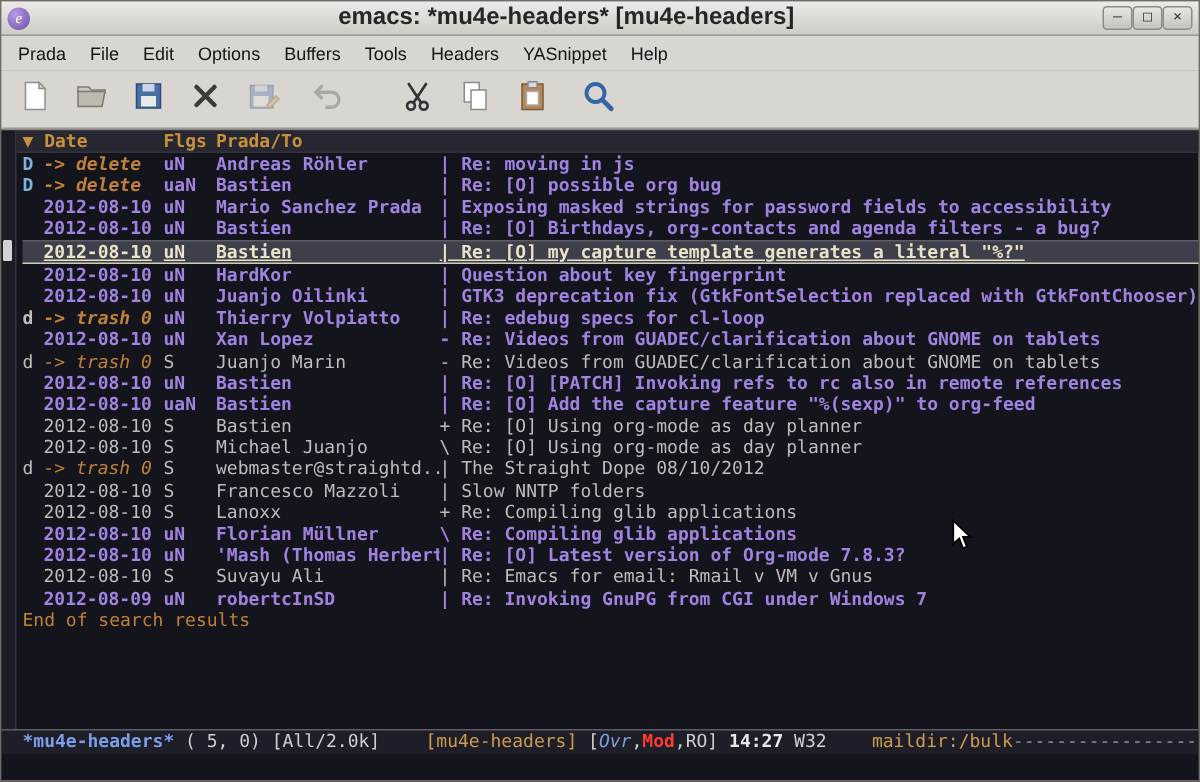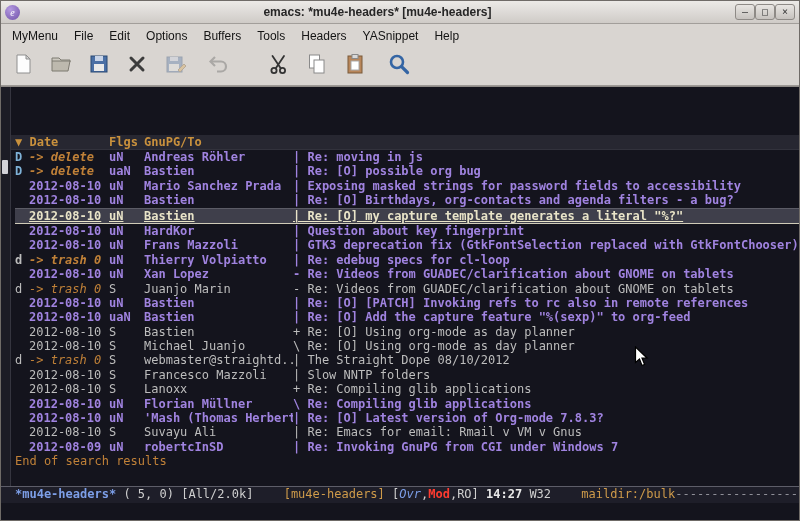--- a/index.html
+++ b/index.html
@@ -18,21 +18,21 @@
     border-bottom:1px solid #a29e9a;padding:0 4px;
   }
   .emacs-icon{
     width:15px;height:15px;border-radius:50%;
     background:radial-gradient(circle at 35% 30%,#b49ae0,#6f4fa8);
     color:#fff;font-size:10px;line-height:15px;text-align:center;
     font-family:"Liberation Serif",serif;font-style:italic;flex:0 0 15px;
   }
   .title{
     flex:1;text-align:center;font-family:"Liberation Sans",sans-serif;
-    font-size:12px;font-weight:bold;color:#262626;
+    font-size:16px;font-weight:bold;color:#262626;
     white-space:nowrap;overflow:hidden;
   }
   .win-btn{
     width:20px;height:16px;flex:0 0 20px;box-sizing:border-box;
     background:linear-gradient(#e8e5e2,#c6c2be);
     border:1px solid #8e8a86;border-radius:3px;
     font-size:10px;line-height:14px;text-align:center;color:#3a3a3a;cursor:default;
   }
   
   .menubar{
@@ -54,21 +54,21 @@
   .tool-btn.gap-sm{margin-left:6px;}
   .tool-btn.gap-lg{margin-left:22px;}
   
   .frame{
     flex:1;display:flex;flex-direction:column;background:var(--buffer-bg);
     border-top:1px solid #8e8a86;min-height:0;
   }
   .frame-body{flex:1;display:flex;min-height:0;}
   .scrollbar{width:9px;flex:0 0 9px;background:#1c1c25;border-right:1px solid #35353f;position:relative;}
   .scroll-thumb{position:absolute;left:1px;top:73px;width:6px;height:14px;background:#d2d2d7;border-radius:1px;}
-  .main{flex:1;display:flex;flex-direction:column;min-width:0;padding-left:4px;font-size:12px;margin-top:48px;}
+  .main{flex:1;display:flex;flex-direction:column;min-width:0;padding-left:4px;font-size:12px;}
   .header-line{
     height:14px;flex:0 0 14px;display:flex;white-space:pre;
     background:#272731;margin-left:-4px;padding-left:4px;
     color:var(--hdr);font-weight:bold;border-bottom:1px solid #32323c;
   }
   .hl-date{width:94px;}
   .hl-flags{width:35px;}
   .hl-from{width:149px;}
   .hl-subject{flex:1;}
   .rows{flex:0 0 auto;}
@@ -118,21 +118,21 @@
     <div class="emacs-icon">e</div>
     <div class="title">emacs: *mu4e-headers* [mu4e-headers]</div>
     <div style="display:flex">
         <div class="win-btn">–</div>
         <div class="win-btn">□</div>
         <div class="win-btn">×</div>
       </div>
   </div>
 
   <div class="menubar">
-      <div class="menu-item">MyMenu</div>
+      <div class="menu-item">Prada</div>
       <div class="menu-item">File</div>
       <div class="menu-item">Edit</div>
       <div class="menu-item">Options</div>
       <div class="menu-item">Buffers</div>
       <div class="menu-item">Tools</div>
       <div class="menu-item">Headers</div>
       <div class="menu-item">YASnippet</div>
       <div class="menu-item">Help</div>
     </div>
 
@@ -205,30 +205,30 @@
 
   <div class="frame">
     <div class="frame-body">
       <div class="scrollbar">
         <div class="scroll-thumb"></div>
       </div>
       <div class="main">
         <div class="header-line">
           <span class="hl-date">▼ Date</span>
           <span class="hl-flags">Flgs</span>
-          <span class="hl-from">GnuPG/To</span>
+          <span class="hl-from">Prada/To</span>
         </div>
         <div class="rows">
             <div class="row unread"><span class="col-mark mk-D">D</span><span class="col-date mark-action">-&gt; delete</span><span class="col-flags">uN</span><span class="col-from">Andreas Röhler</span><span class="col-subject">| Re: moving in js</span></div>
             <div class="row unread"><span class="col-mark mk-D">D</span><span class="col-date mark-action">-&gt; delete</span><span class="col-flags">uaN</span><span class="col-from">Bastien</span><span class="col-subject">| Re: [O] possible org bug</span></div>
             <div class="row unread"><span class="col-mark "></span><span class="col-date">2012-08-10</span><span class="col-flags">uN</span><span class="col-from">Mario Sanchez Prada</span><span class="col-subject">| Exposing masked strings for password fields to accessibility</span></div>
             <div class="row unread"><span class="col-mark "></span><span class="col-date">2012-08-10</span><span class="col-flags">uN</span><span class="col-from">Bastien</span><span class="col-subject">| Re: [O] Birthdays, org-contacts and agenda filters - a bug?</span></div>
             <div class="row unread current"><span class="col-mark "></span><span class="col-date">2012-08-10</span><span class="col-flags">uN</span><span class="col-from">Bastien</span><span class="col-subject">| Re: [O] my capture template generates a literal "%?"</span></div>
             <div class="row unread"><span class="col-mark "></span><span class="col-date">2012-08-10</span><span class="col-flags">uN</span><span class="col-from">HardKor</span><span class="col-subject">| Question about key fingerprint</span></div>
-            <div class="row unread"><span class="col-mark "></span><span class="col-date">2012-08-10</span><span class="col-flags">uN</span><span class="col-from">Frans Mazzoli</span><span class="col-subject">| GTK3 deprecation fix (GtkFontSelection replaced with GtkFontChooser)</span></div>
+            <div class="row unread"><span class="col-mark "></span><span class="col-date">2012-08-10</span><span class="col-flags">uN</span><span class="col-from">Juanjo Oilinki</span><span class="col-subject">| GTK3 deprecation fix (GtkFontSelection replaced with GtkFontChooser)</span></div>
             <div class="row unread"><span class="col-mark mk-d">d</span><span class="col-date mark-action">-&gt; trash 0</span><span class="col-flags">uN</span><span class="col-from">Thierry Volpiatto</span><span class="col-subject">| Re: edebug specs for cl-loop</span></div>
             <div class="row unread"><span class="col-mark "></span><span class="col-date">2012-08-10</span><span class="col-flags">uN</span><span class="col-from">Xan Lopez</span><span class="col-subject">- Re: Videos from GUADEC/clarification about GNOME on tablets</span></div>
             <div class="row seen"><span class="col-mark mk-d">d</span><span class="col-date mark-action">-&gt; trash 0</span><span class="col-flags">S</span><span class="col-from">Juanjo Marin</span><span class="col-subject">- Re: Videos from GUADEC/clarification about GNOME on tablets</span></div>
             <div class="row unread"><span class="col-mark "></span><span class="col-date">2012-08-10</span><span class="col-flags">uN</span><span class="col-from">Bastien</span><span class="col-subject">| Re: [O] [PATCH] Invoking refs to rc also in remote references</span></div>
             <div class="row unread"><span class="col-mark "></span><span class="col-date">2012-08-10</span><span class="col-flags">uaN</span><span class="col-from">Bastien</span><span class="col-subject">| Re: [O] Add the capture feature "%(sexp)" to org-feed</span></div>
             <div class="row seen"><span class="col-mark "></span><span class="col-date">2012-08-10</span><span class="col-flags">S</span><span class="col-from">Bastien</span><span class="col-subject">+ Re: [O] Using org-mode as day planner</span></div>
             <div class="row seen"><span class="col-mark "></span><span class="col-date">2012-08-10</span><span class="col-flags">S</span><span class="col-from">Michael Juanjo</span><span class="col-subject">\ Re: [O] Using org-mode as day planner</span></div>
             <div class="row seen"><span class="col-mark mk-d">d</span><span class="col-date mark-action">-&gt; trash 0</span><span class="col-flags">S</span><span class="col-from">webmaster@straightd...</span><span class="col-subject">| The Straight Dope 08/10/2012</span></div>
             <div class="row seen"><span class="col-mark "></span><span class="col-date">2012-08-10</span><span class="col-flags">S</span><span class="col-from">Francesco Mazzoli</span><span class="col-subject">| Slow NNTP folders</span></div>
             <div class="row seen"><span class="col-mark "></span><span class="col-date">2012-08-10</span><span class="col-flags">S</span><span class="col-from">Lanoxx</span><span class="col-subject">+ Re: Compiling glib applications</span></div>

